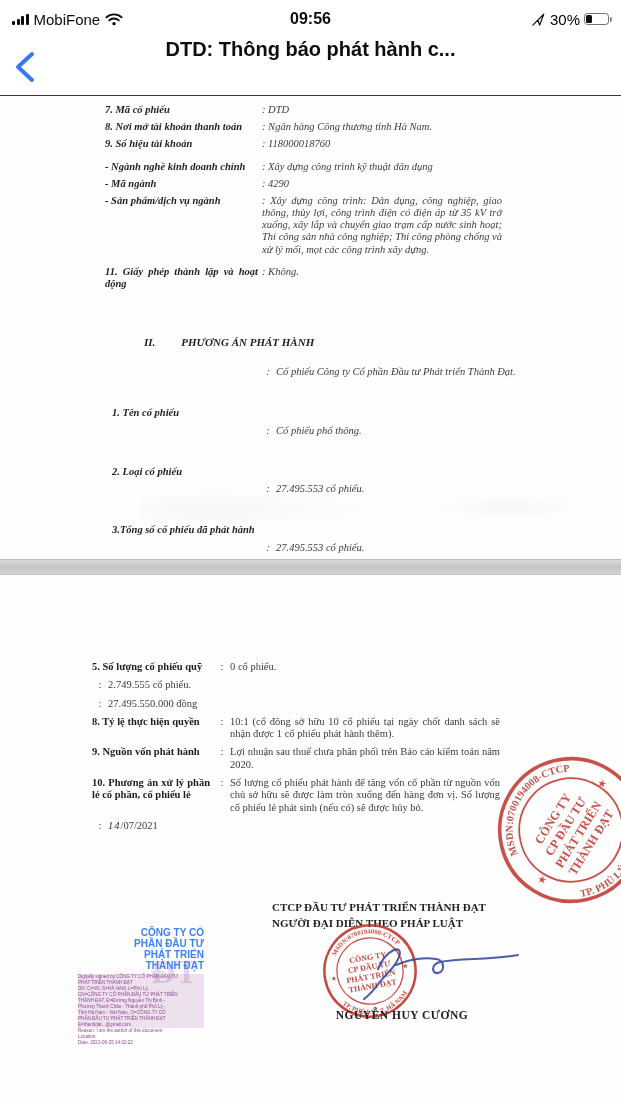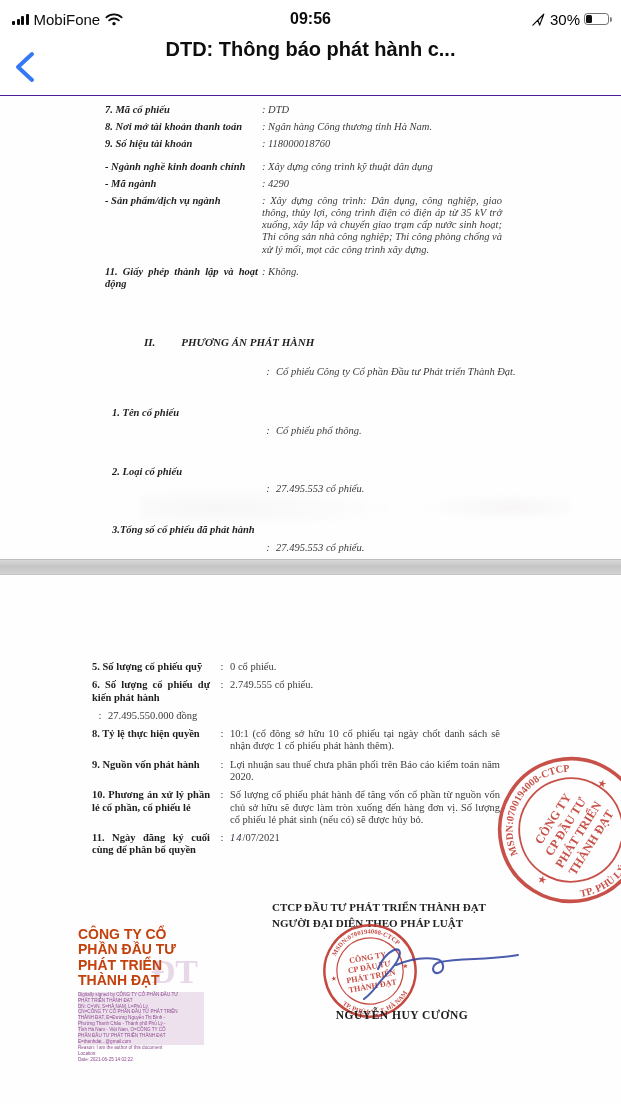--- a/index.html
+++ b/index.html
@@ -67,22 +67,22 @@
   
   .sigblock{position:absolute;left:272px;top:325px;width:260px;text-align:left;
             font-size:11px;font-weight:bold;color:#222;line-height:1.45;}
   .signer-name{position:absolute;left:272px;top:434px;width:260px;text-align:center;
                font-size:11.5px;font-weight:bold;color:#1c1c1c;letter-spacing:.5px;}
   .stamp-main{position:absolute;left:322px;top:348px;transform:rotate(-10deg);opacity:.92;}
   .stamp-edge{position:absolute;left:496px;top:180px;transform:rotate(-58deg);opacity:.88;}
   .sig-ink{position:absolute;left:352px;top:358px;}
   
   .dsig{position:absolute;left:78px;top:352px;width:126px;}
-  .dsig-title{position:relative;text-align:left;font-weight:bold;font-size:14px;line-height:1.1;
-              color:#c2410c;font-family:"Liberation Sans",sans-serif;}
+  .dsig-title{position:relative;text-align:right;font-weight:bold;font-size:10px;line-height:1.1;
+              color:#3b82f6;font-family:"Liberation Sans",sans-serif;}
   .dsig-wm{position:absolute;right:6px;top:26px;font-size:34px;font-weight:bold;
            color:rgba(156,79,159,.22);z-index:0;}
   .dsig-details{margin-top:3px;font-size:4.6px;line-height:1.3;color:#8b4a8e;
                 font-family:"Liberation Sans",sans-serif;}
   .dsig-details .hl{background:rgba(196,150,198,.28);}
   b.inline{color:#1e1e1e;}
 </style>
 </head>
 <body>
 
@@ -190,21 +190,20 @@
     <div class="pagegap"></div>
 
     <div class="page page2">
       <div class="rowsC">
         <div class="rowC">
           <span class="lbl">5. Số lượng cổ phiếu quỹ</span>
           <span class="col">:</span>
           <span class="val">0 cổ phiếu.</span>
         </div>
         <div class="rowC">
-          <span class="lbl">6. Số lượng cổ phiếu dự kiến phát hành</span>
           <span class="col">:</span>
           <span class="val">2.749.555 cổ phiếu.</span>
         </div>
         <div class="rowC">
           <span class="col">:</span>
           <span class="val">27.495.550.000 đồng</span>
         </div>
         <div class="rowC">
           <span class="lbl">8. Tỷ lệ thực hiện quyền</span>
           <span class="col">:</span>
@@ -214,21 +213,20 @@
           <span class="lbl">9. Nguồn vốn phát hành</span>
           <span class="col">:</span>
           <span class="val">Lợi nhuận sau thuế chưa phân phối trên Báo cáo kiểm toán năm 2020.</span>
         </div>
         <div class="rowC">
           <span class="lbl">10. Phương án xử lý phần lẻ cổ phần, cổ phiếu lẻ</span>
           <span class="col">:</span>
           <span class="val">Số lượng cổ phiếu phát hành để tăng vốn cổ phần từ nguồn vốn chủ sở hữu sẽ được làm tròn xuống đến hàng đơn vị. Số lượng cổ  phiếu lẻ phát sinh (nếu có) sẽ được hủy bỏ.</span>
         </div>
         <div class="rowC">
-          <span class="lbl">11. Ngày đăng ký cuối cùng để phân bổ quyền</span>
           <span class="col">:</span>
           <span class="val"><span class="hand">14</span><span>/07/2021</span></span>
         </div>
       </div>
 
       <svg class="stamp-edge" width="150" height="150" viewBox="0 0 100 100">
         <defs>
           <path id="arcTopE" d="M 11,50 A 39,39 0 1 1 89,50"></path>
           <path id="arcBotE" d="M 5,50 A 45,45 0 0 0 95,50"></path>
         </defs>

